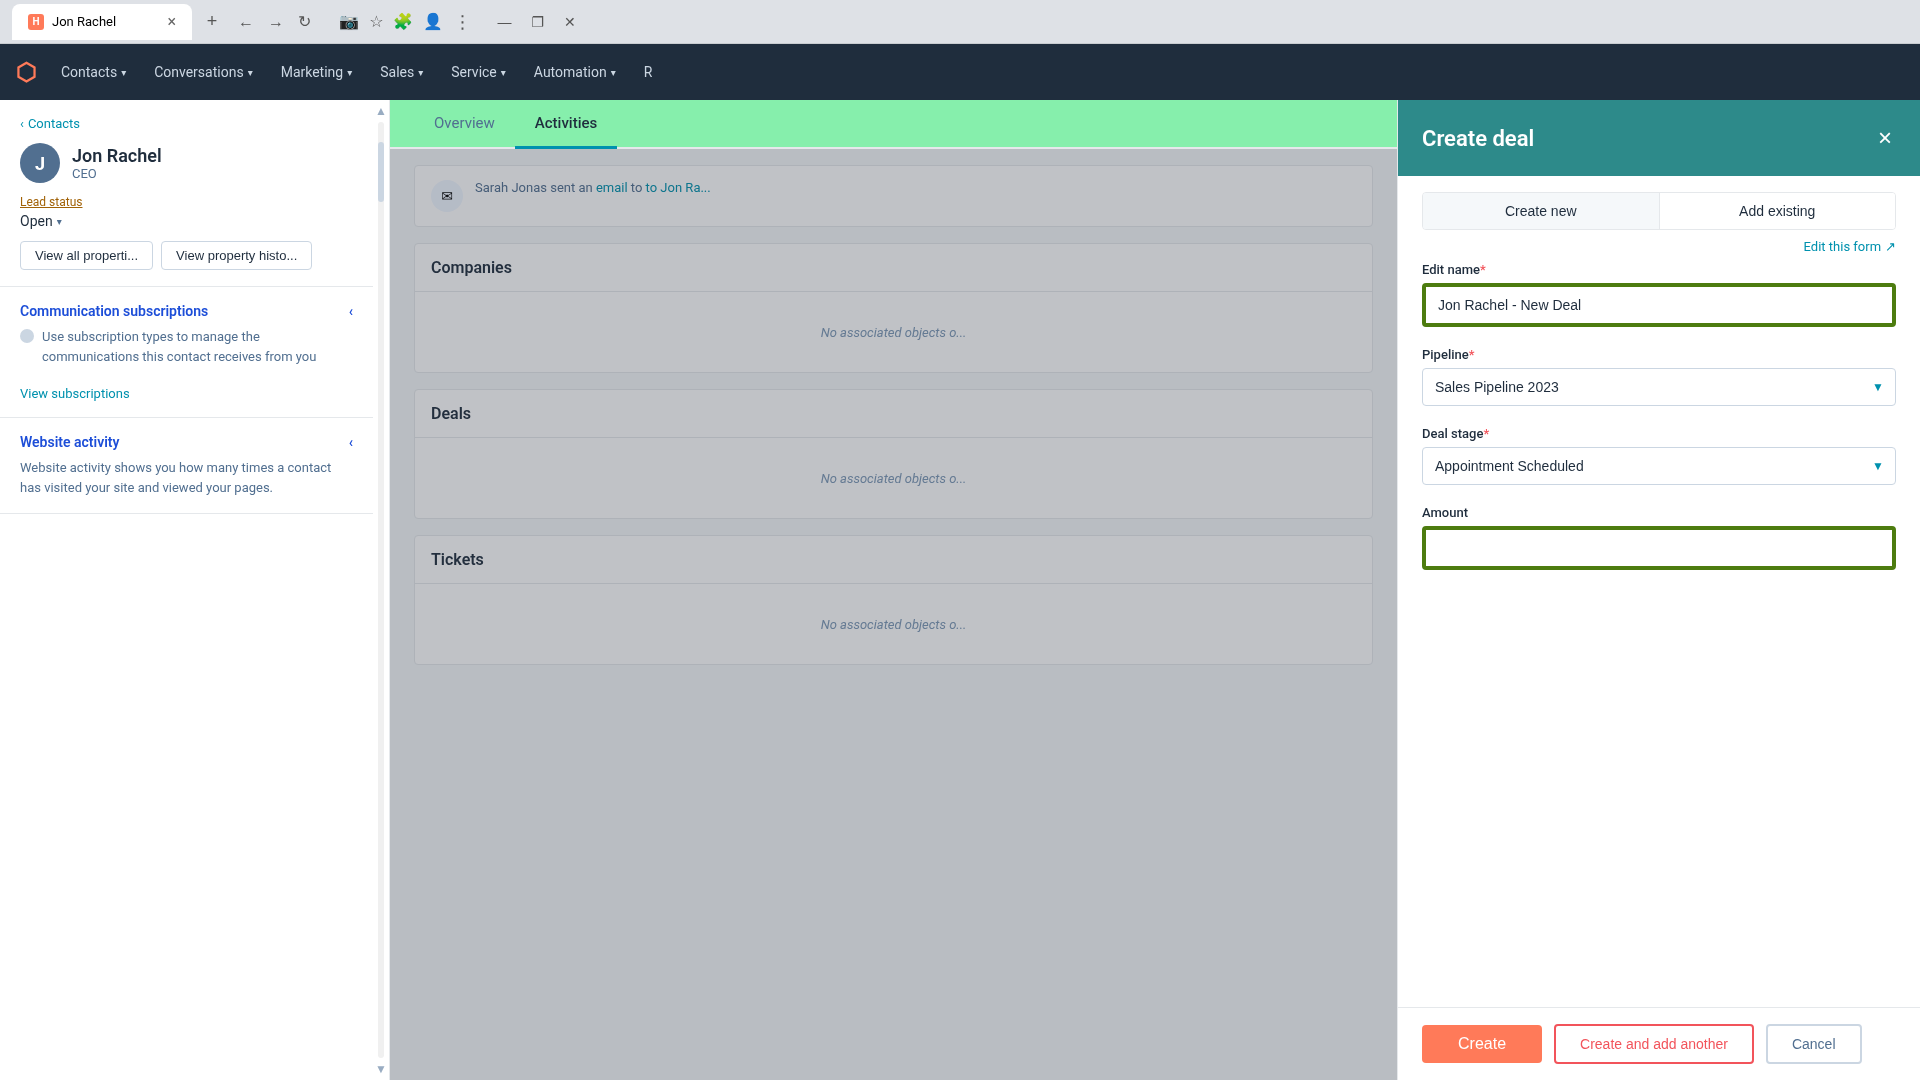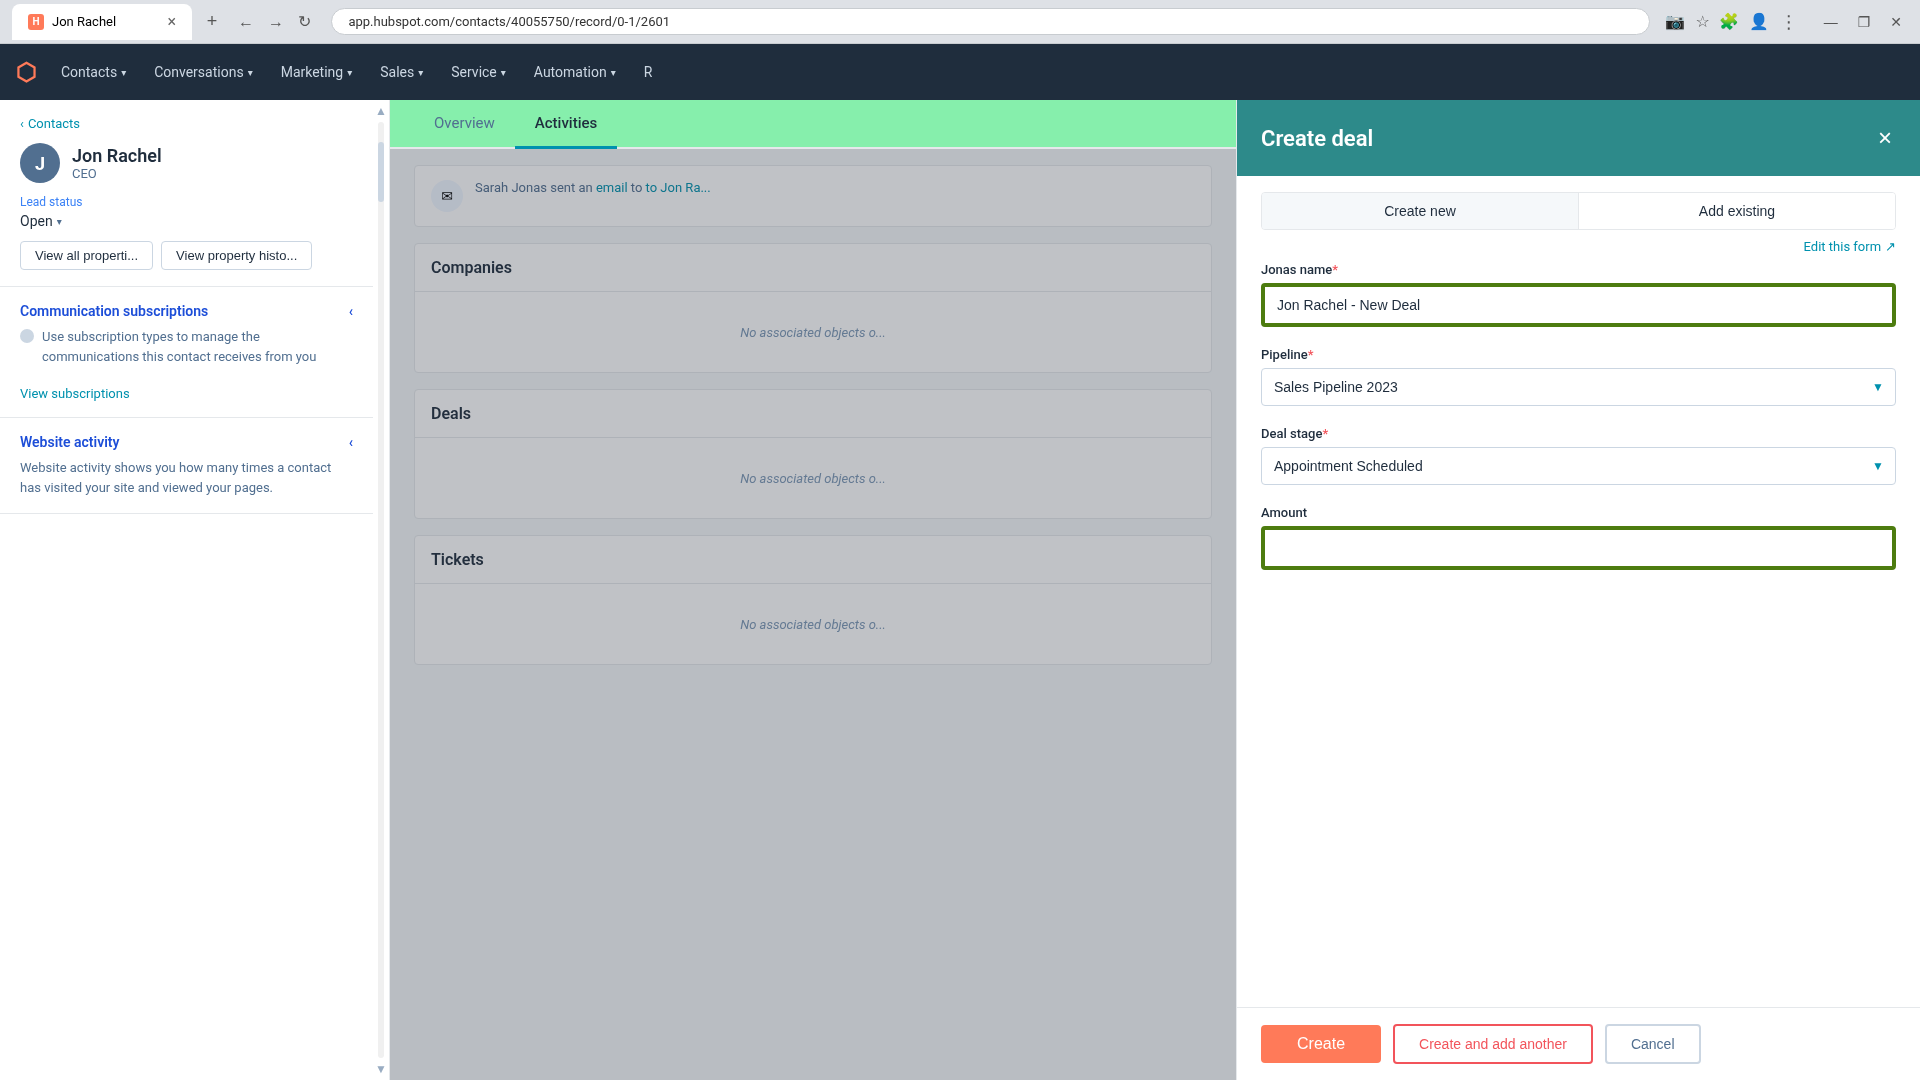--- a/index.html
+++ b/index.html
@@ -31,21 +31,21 @@
     .main-area { display: flex; flex: 1; overflow: hidden; }
 
     
     .left-sidebar { width: 390px; background: white; border-right: 1px solid #e5e8eb; display: flex; flex-direction: column; overflow-y: auto; flex-shrink: 0; }
     .sidebar-header { padding: 16px 20px; border-bottom: 1px solid #e5e8eb; }
     .back-link { color: #0091ae; font-size: 13px; cursor: pointer; display: flex; align-items: center; gap: 4px; margin-bottom: 12px; }
     .contact-info { display: flex; align-items: center; gap: 12px; margin-bottom: 12px; }
     .avatar { width: 40px; height: 40px; border-radius: 50%; background: #516f90; color: white; display: flex; align-items: center; justify-content: center; font-size: 18px; font-weight: bold; flex-shrink: 0; }
     .contact-name { font-size: 18px; font-weight: 600; color: #1f2d3d; }
     .contact-title { font-size: 13px; color: #516f90; }
-    .lead-status-label { font-size: 12px; color: #3b82f6; margin-bottom: 4px; }
+    .lead-status-label { font-size: 12px; color: #a16207; margin-bottom: 4px; text-decoration: underline; }
     .lead-status-value { display: flex; align-items: center; gap: 4px; font-size: 14px; color: #1f2d3d; cursor: pointer; }
     .status-chevron { font-size: 10px; color: #516f90; }
     .sidebar-actions { display: flex; gap: 8px; margin-top: 12px; }
     .sidebar-btn { padding: 6px 14px; border: 1px solid #cbd6e2; background: white; border-radius: 4px; cursor: pointer; font-size: 13px; color: #1f2d3d; }
     .sidebar-section { padding: 16px 20px; border-bottom: 1px solid #e5e8eb; }
     .sidebar-section-title { font-size: 14px; font-weight: 600; color: #1d4ed8; display: flex; align-items: flex-start; justify-content: space-between; margin-bottom: 8px; cursor: pointer; }
     .sidebar-section-body { font-size: 13px; color: #516f90; line-height: 1.5; }
     .view-link { color: #0091ae; cursor: pointer; font-size: 13px; margin-top: 20px; display: block; }
 
     
@@ -61,21 +61,21 @@
     .activity-icon { width: 32px; height: 32px; border-radius: 50%; background: #f0f6ff; display: flex; align-items: center; justify-content: center; flex-shrink: 0; font-size: 14px; }
     .activity-text { font-size: 13px; color: #516f90; }
     .activity-link { color: #0091ae; cursor: pointer; }
 
     
     .section-card { background: white; margin: 0 24px 16px; border-radius: 4px; border: 1px solid #e5e8eb; overflow: hidden; }
     .section-card-header { padding: 14px 16px; border-bottom: 1px solid #e5e8eb; font-size: 16px; font-weight: 600; color: #1f2d3d; }
     .section-card-body { padding: 30px 16px; text-align: center; color: #7c98b6; font-size: 13px; min-height: 80px; display: flex; align-items: center; justify-content: center; font-style: italic; }
 
     
-    .right-panel { width: 684px; background: white; flex-shrink: 0; display: flex; flex-direction: column; border-left: 1px solid #e5e8eb; box-shadow: -4px 0 12px rgba(0,0,0,0.15); }
+    .right-panel { width: 523px; background: white; flex-shrink: 0; display: flex; flex-direction: column; border-left: 1px solid #e5e8eb; box-shadow: -4px 0 12px rgba(0,0,0,0.15); }
     .panel-header { background: #2d8a8a; padding: 20px 24px; display: flex; align-items: center; justify-content: space-between; flex-shrink: 0; }
     .panel-title { font-size: 22px; font-weight: 600; color: white; }
     .panel-close { background: none; border: none; cursor: pointer; color: white; font-size: 24px; padding: 4px; }
 
     
     .toggle-row { display: flex; margin: 16px 24px 0; border: 1px solid #e5e8eb; border-radius: 4px; overflow: hidden; }
     .toggle-btn { flex: 1; padding: 10px; text-align: center; cursor: pointer; font-size: 14px; color: #1f2d3d; background: white; border: none; }
     .toggle-btn.active { background: #f5f8fa; font-weight: 500; }
     .toggle-btn:first-child { border-right: 1px solid #e5e8eb; }
 
@@ -119,21 +119,20 @@
       <span>Jon Rachel</span>
       <span class="tab-close">×</span>
     </div>
     <button class="new-tab-btn">+</button>
   </div>
   <div class="browser-controls">
     <button class="browser-nav-btn">←</button>
     <button class="browser-nav-btn">→</button>
     <button class="browser-nav-btn">↻</button>
   </div>
-  <div class="address-bar">app.hubspot.com/contacts/40055750/record/0-1/2601</div>
   <div class="browser-right-controls">
     <span>📷</span>
     <span>☆</span>
     <span>🧩</span>
     <span>👤</span>
     <span style="font-size:18px;">⋮</span>
   </div>
   <div class="window-controls">
     <button class="win-btn">—</button>
     <button class="win-btn">❐</button>
@@ -279,21 +278,21 @@
       <div class="edit-form-link">
         <a>
           <span>Edit this form</span>
           <span>↗</span>
         </a>
       </div>
 
       <div class="panel-body">
         <div class="form-group">
           <label class="form-label">
-            <span>Jonas name</span><span class="required-star">*</span>
+            <span>Edit name</span><span class="required-star">*</span>
           </label>
           <input class="form-input" type="text" value="Jon Rachel - New Deal" style="">
         </div>
 
         <div class="form-group">
           <label class="form-label">
             <span>Pipeline</span><span class="required-star">*</span>
           </label>
           <div class="select-wrapper">
             <select class="form-select">

